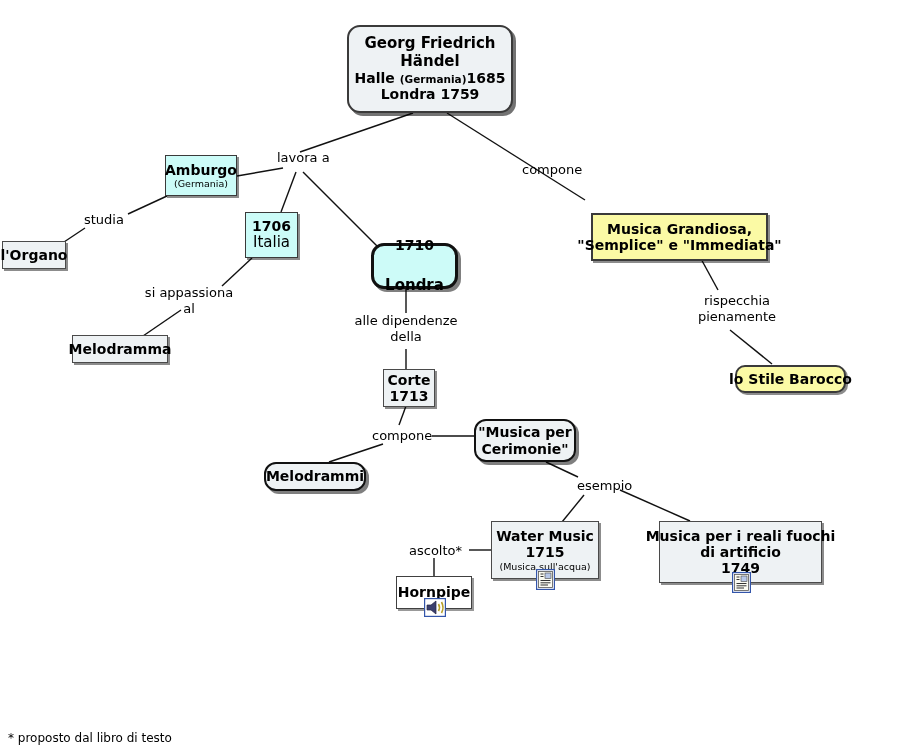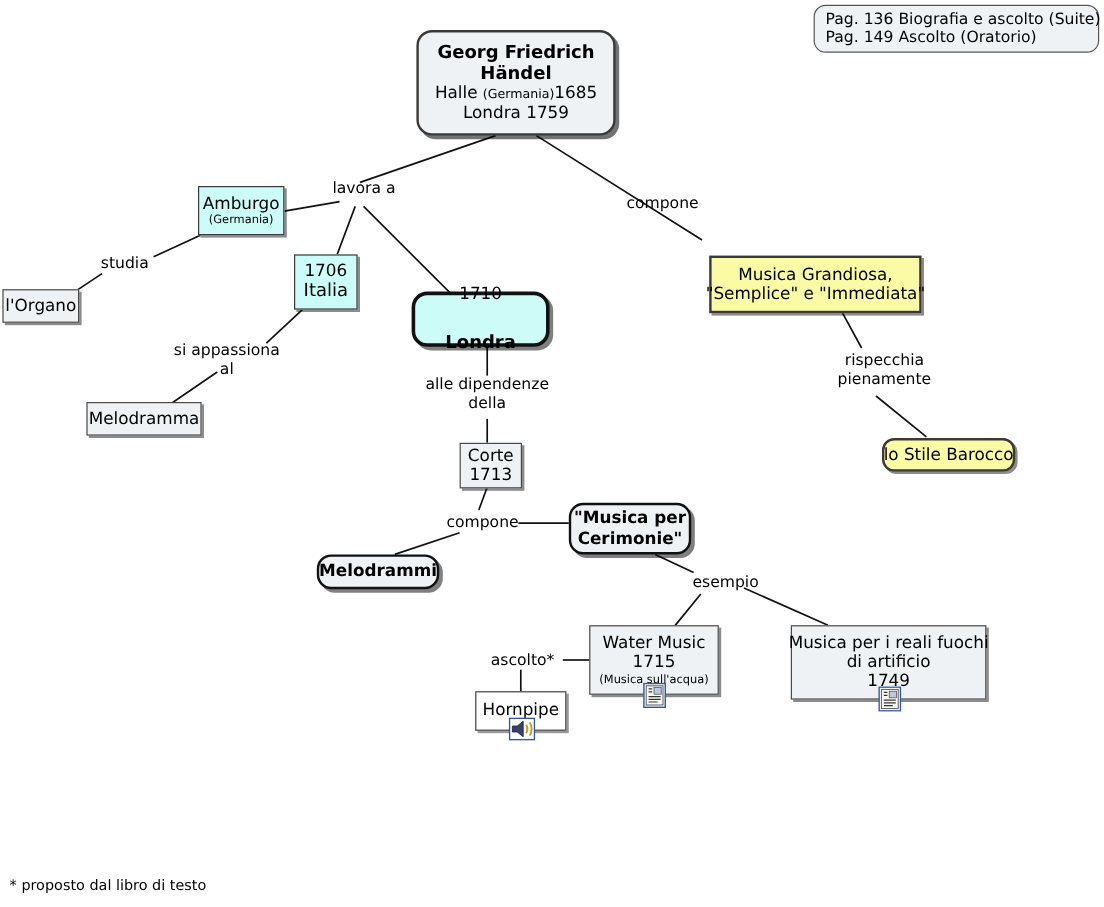--- a/index.html
+++ b/index.html
@@ -89,21 +89,21 @@
     border: 1px solid #555555;
     border-radius: 10px;
     align-items: flex-start;
     text-align: left;
     box-shadow: none;
     padding: 4px 9px;
   }
 
   .t-bold { font-weight: bold; }
   .f15 { font-size: 15px; }
-  .f14 { font-size: 14px; }
+  .f14 { font-size: 14px; font-weight: bold; }
   .f13 { font-size: 13px; }
   .f11 { font-size: 10.5px; }
   .f10 { font-size: 9.5px; }
 
   .edge-label {
     position: absolute;
     font-size: 13px;
     color: #000000;
     white-space: pre;
     text-align: center;
@@ -159,24 +159,20 @@
 
       <line x1="546" y1="462" x2="578" y2="477"></line>
       <line x1="584" y1="495" x2="562" y2="522"></line>
       <line x1="620" y1="490" x2="690" y2="521"></line>
 
       <line x1="469" y1="550" x2="492" y2="550"></line>
       <line x1="434" y1="558" x2="434" y2="577"></line>
     </g>
   </svg>
 
-  <div class="node v-note" style="left:678px; top:4px; width:238px; height:40px;">
-    <span class="ln f13">Pag. 136 Biografia e ascolto (Suite)</span>
-    <span class="ln f13">Pag. 149 Ascolto (Oratorio)</span>
-  </div>
 
   <div class="node v-title" style="left:347px; top:25px; width:166px; height:88px;">
     <span class="ln f15 t-bold">Georg Friedrich</span>
     <span class="ln f15 t-bold">Händel</span>
     <span class="ln f14"><span>Halle</span> <span class="f11">(Germania)</span><span>1685</span></span>
     <span class="ln f14">Londra 1759</span>
   </div>
 
   <div class="node v-cyan" style="left:165px; top:155px; width:72px; height:41px;">
     <span class="ln f14">Amburgo</span>
@@ -189,21 +185,21 @@
 
   <div class="node v-cyan" style="left:245px; top:212px; width:53px; height:46px;">
     <span class="ln f14">1706</span>
     <span class="ln f15">Italia</span>
   </div>
 
   <div class="node v-plain" style="left:72px; top:335px; width:96px; height:28px;">
     <span class="ln f14">Melodramma</span>
   </div>
 
-  <div class="node v-cyan-strong" style="left:343px; top:243px; width:115px; height:46px;gap:24px;">
+  <div class="node v-cyan-strong" style="left:371px; top:243px; width:87px; height:46px;gap:24px;">
     <span class="ln f14">1710</span>
     <span class="ln f15 t-bold">Londra</span>
   </div>
 
   <div class="node v-yellow" style="left:591px; top:213px; width:177px; height:48px;">
     <span class="ln f14">Musica Grandiosa,</span>
     <span class="ln f14">"Semplice" e "Immediata"</span>
   </div>
 
   <div class="node v-yellow-sm" style="left:735px; top:365px; width:111px; height:28px;">

